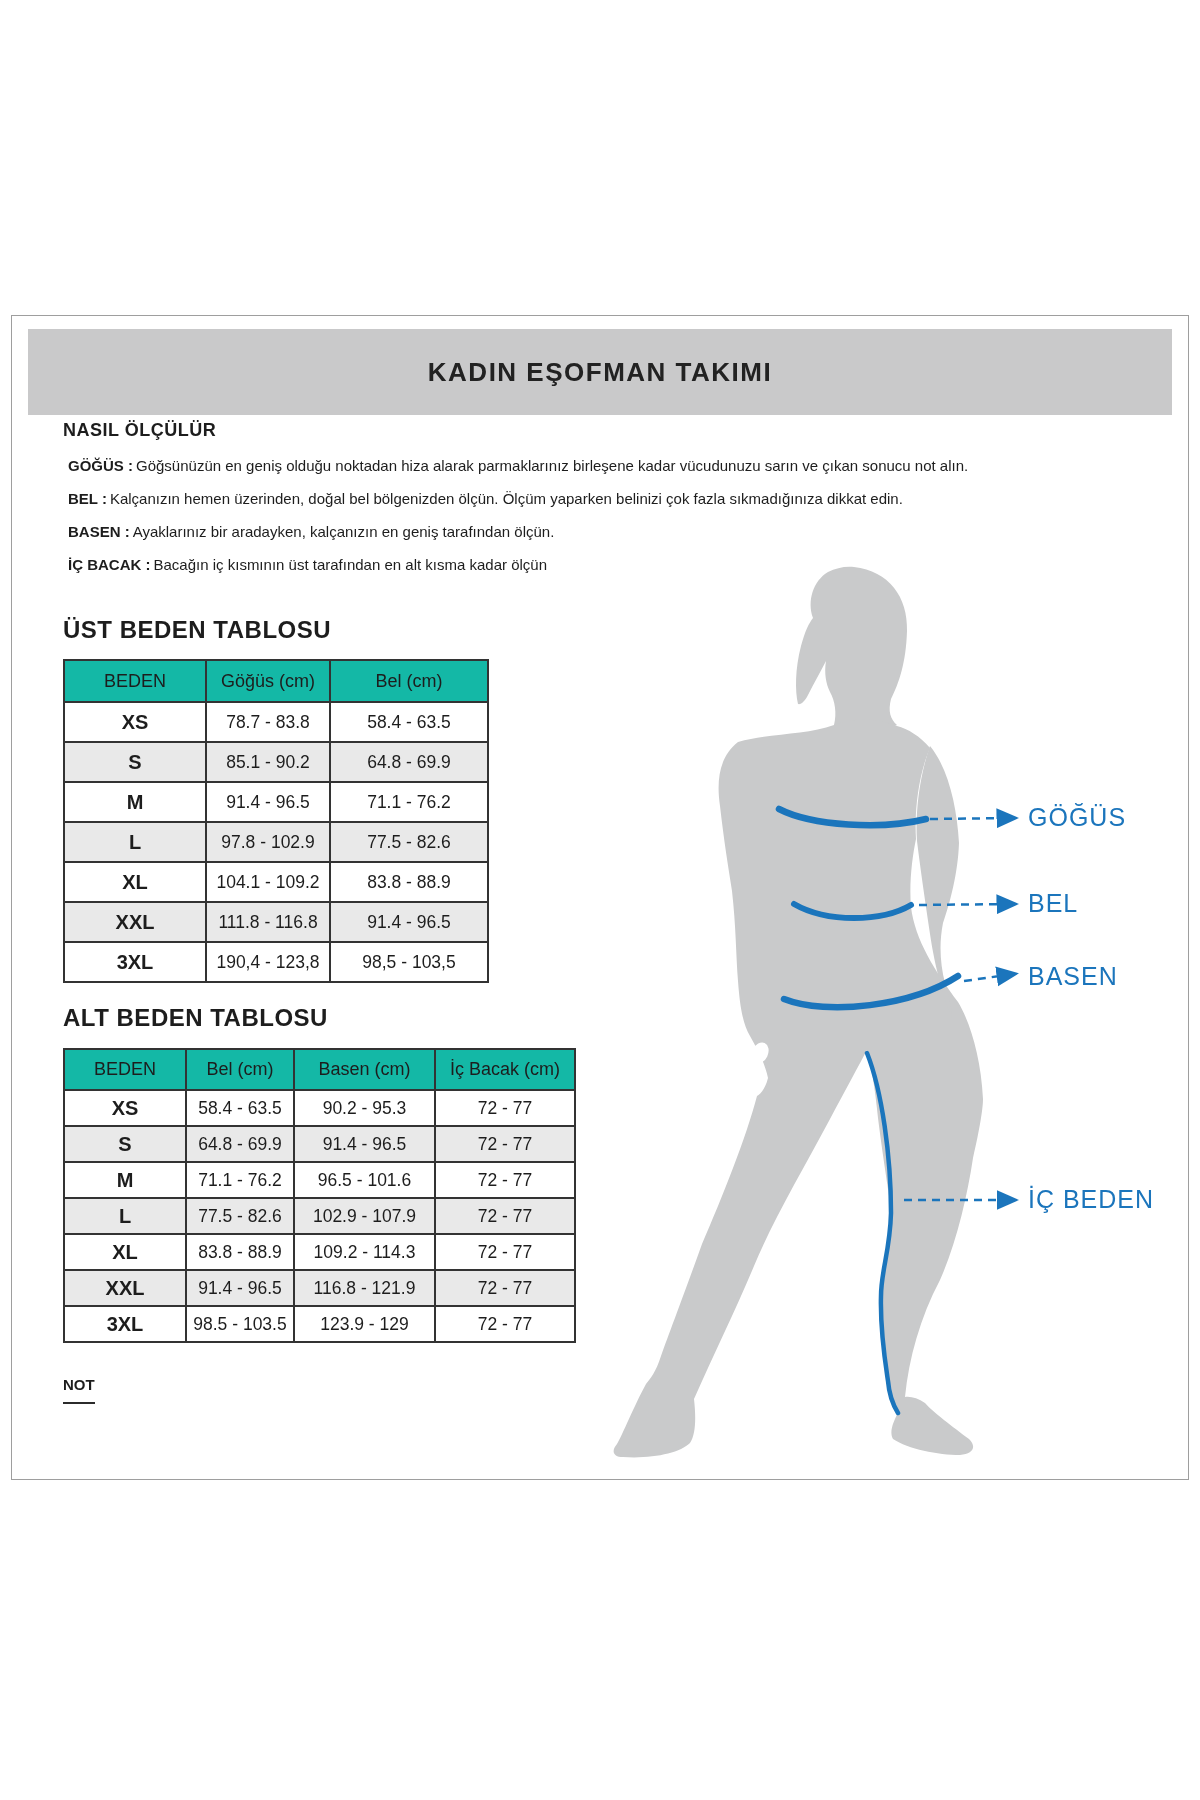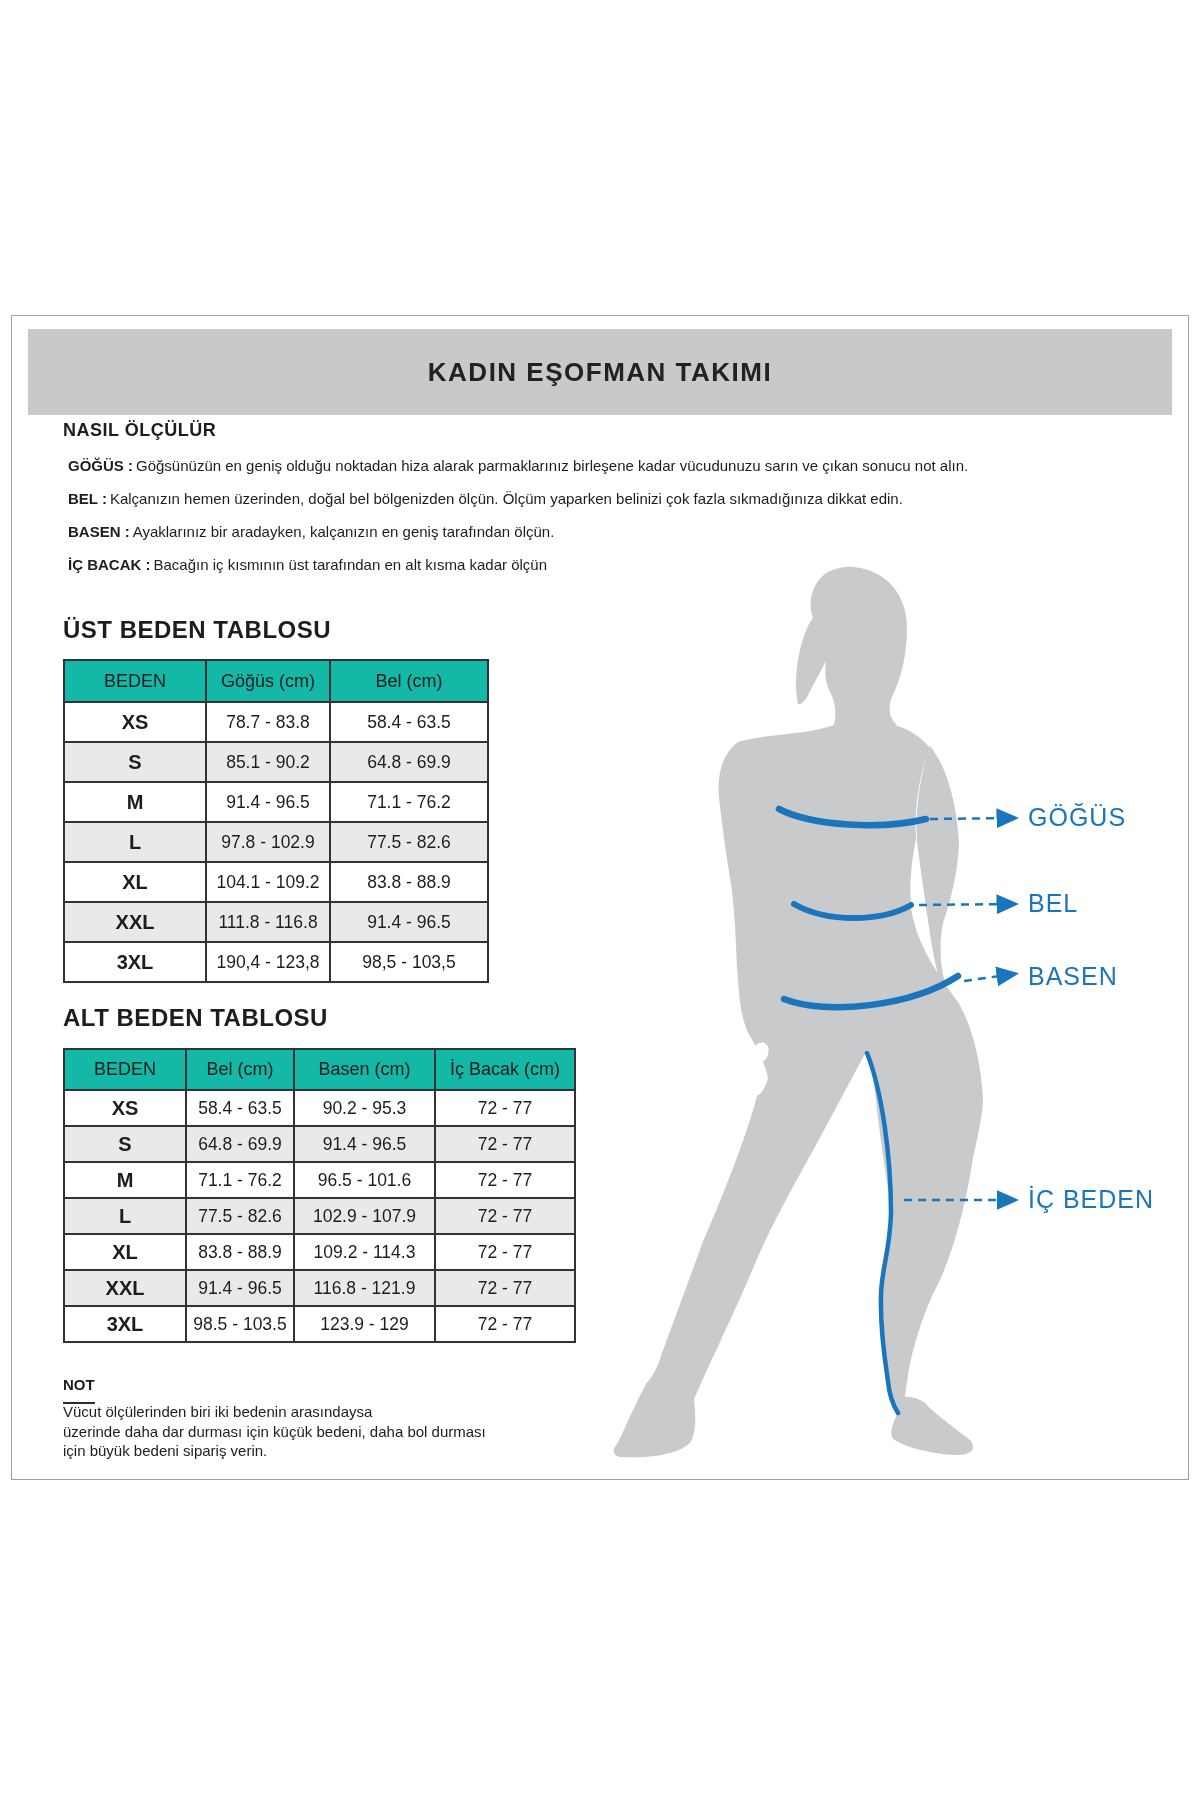--- a/index.html
+++ b/index.html
@@ -158,25 +158,20 @@
           <tr>
             <td>3XL</td>
             <td>98.5 - 103.5</td>
             <td>123.9 - 129</td>
             <td>72 - 77</td>
           </tr>
         </tbody>
       </table>
 
     <div class="note-title">NOT</div>
-    <div class="note-lines">
-      <div>Vücut ölçülerinden biri iki bedenin arasındaysa</div>
-      <div>üzerinde daha dar durması için küçük bedeni, daha bol durması</div>
-      <div>için büyük bedeni sipariş verin.</div>
-    </div>
 
     <svg class="fig-svg" viewBox="0 0 1176 1163">
       <defs>
         <marker id="arrhead" markerWidth="10" markerHeight="10" refX="7" refY="4" orient="auto">
           <path d="M0,0 L9,4 L0,8 Z" fill="#1b75bc"></path>
         </marker>
       </defs>
 
       <path fill="#c9cacb" d="M 842,251
         C 877,255 896,281 895,315 C 894,347 887,367 879,383

